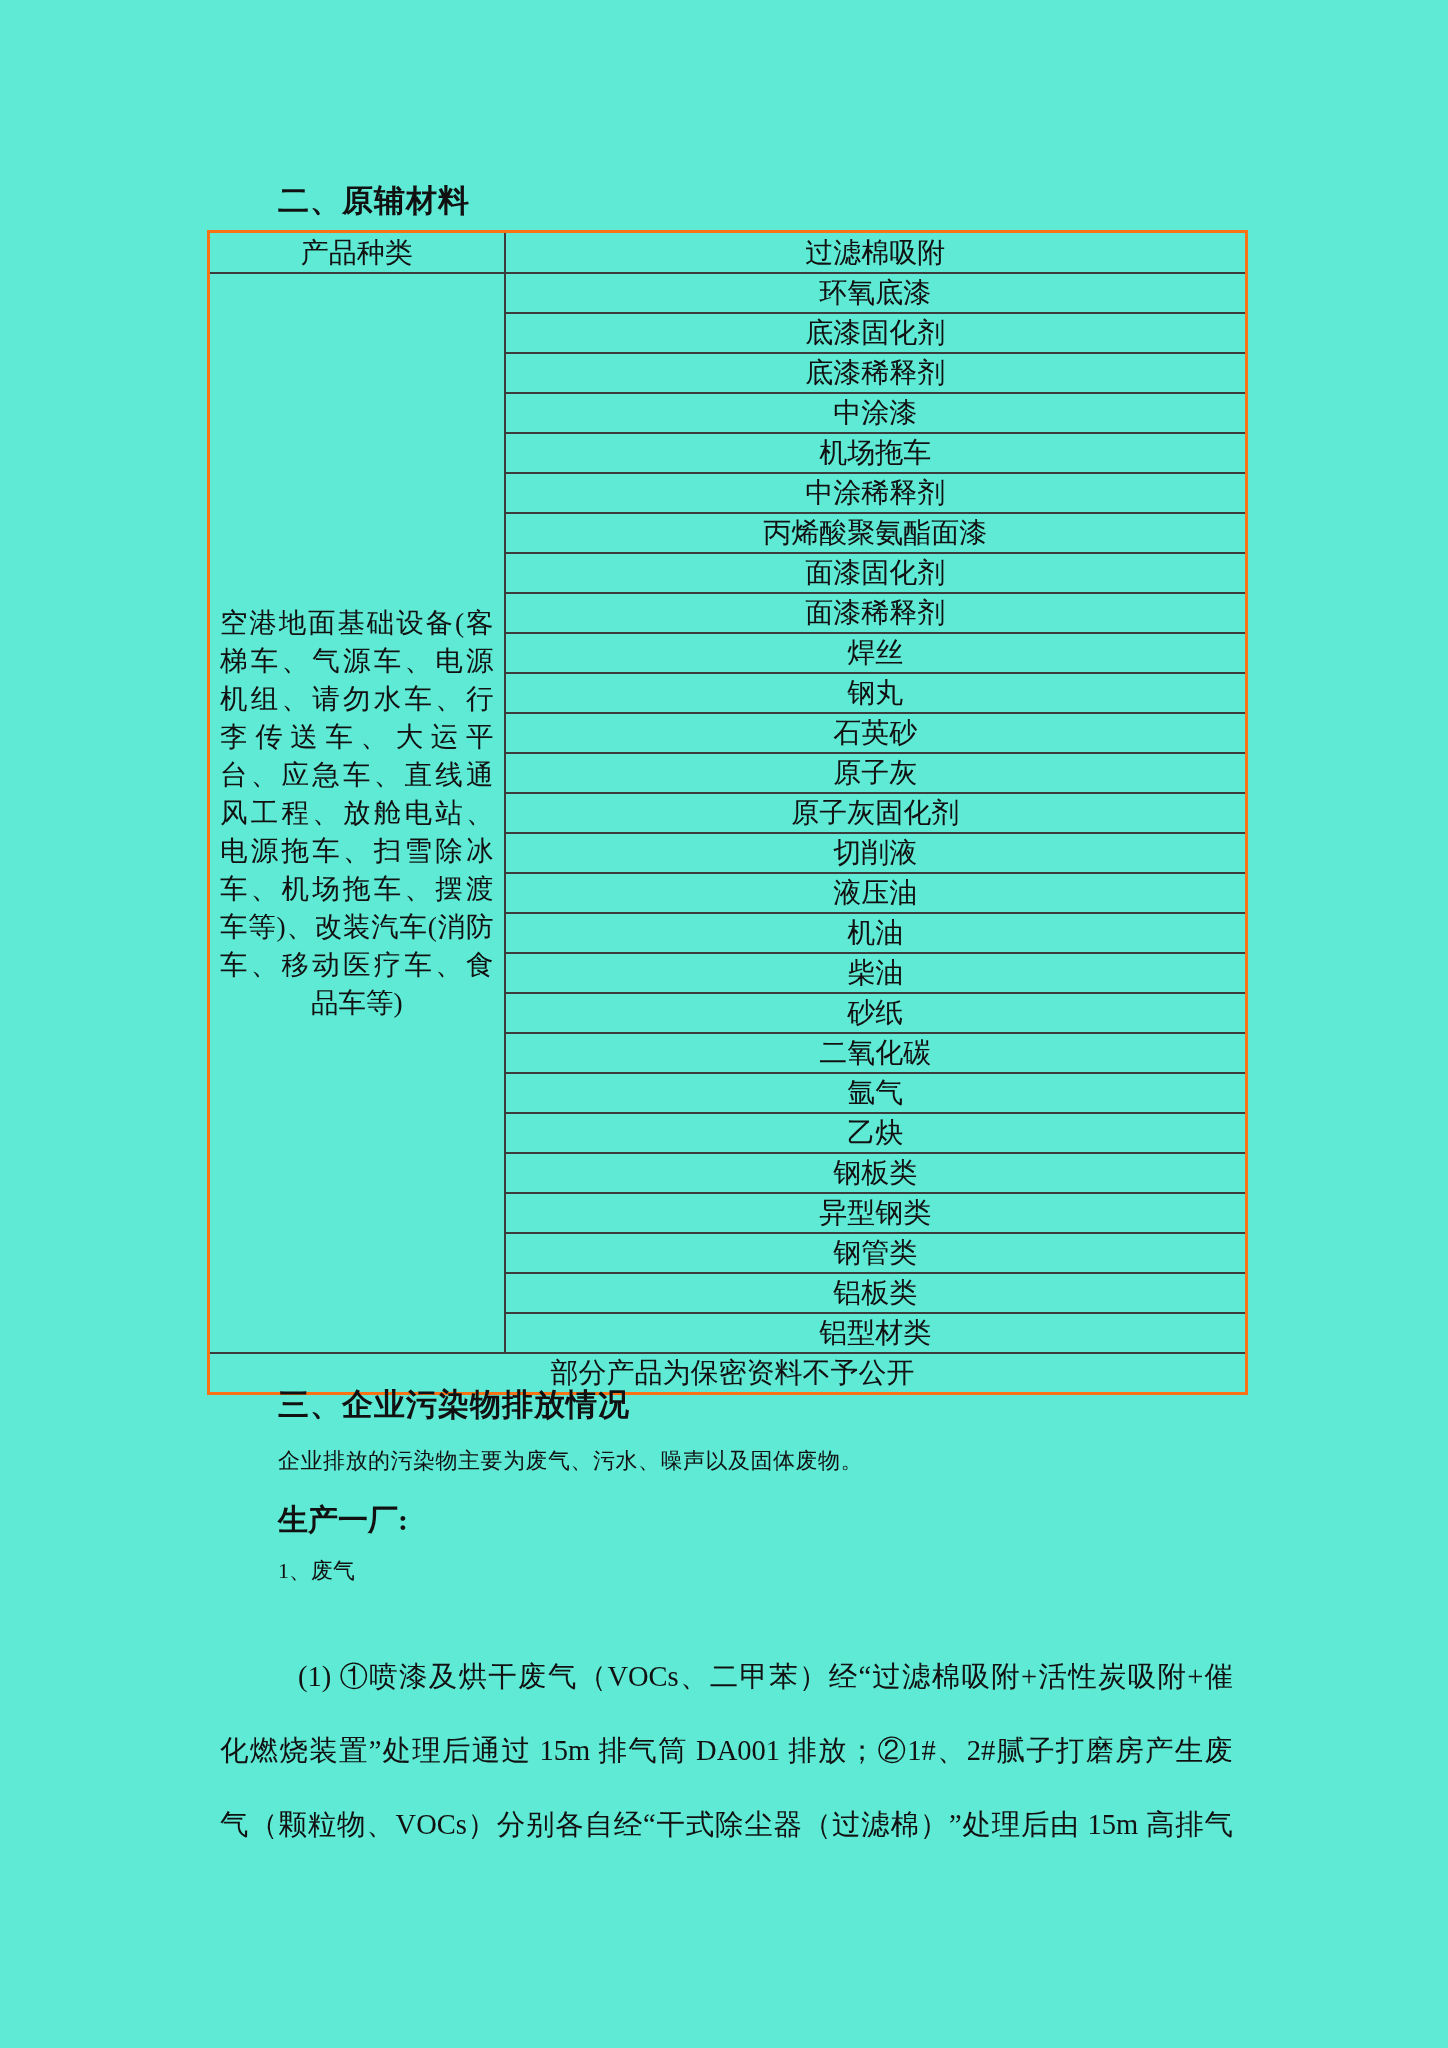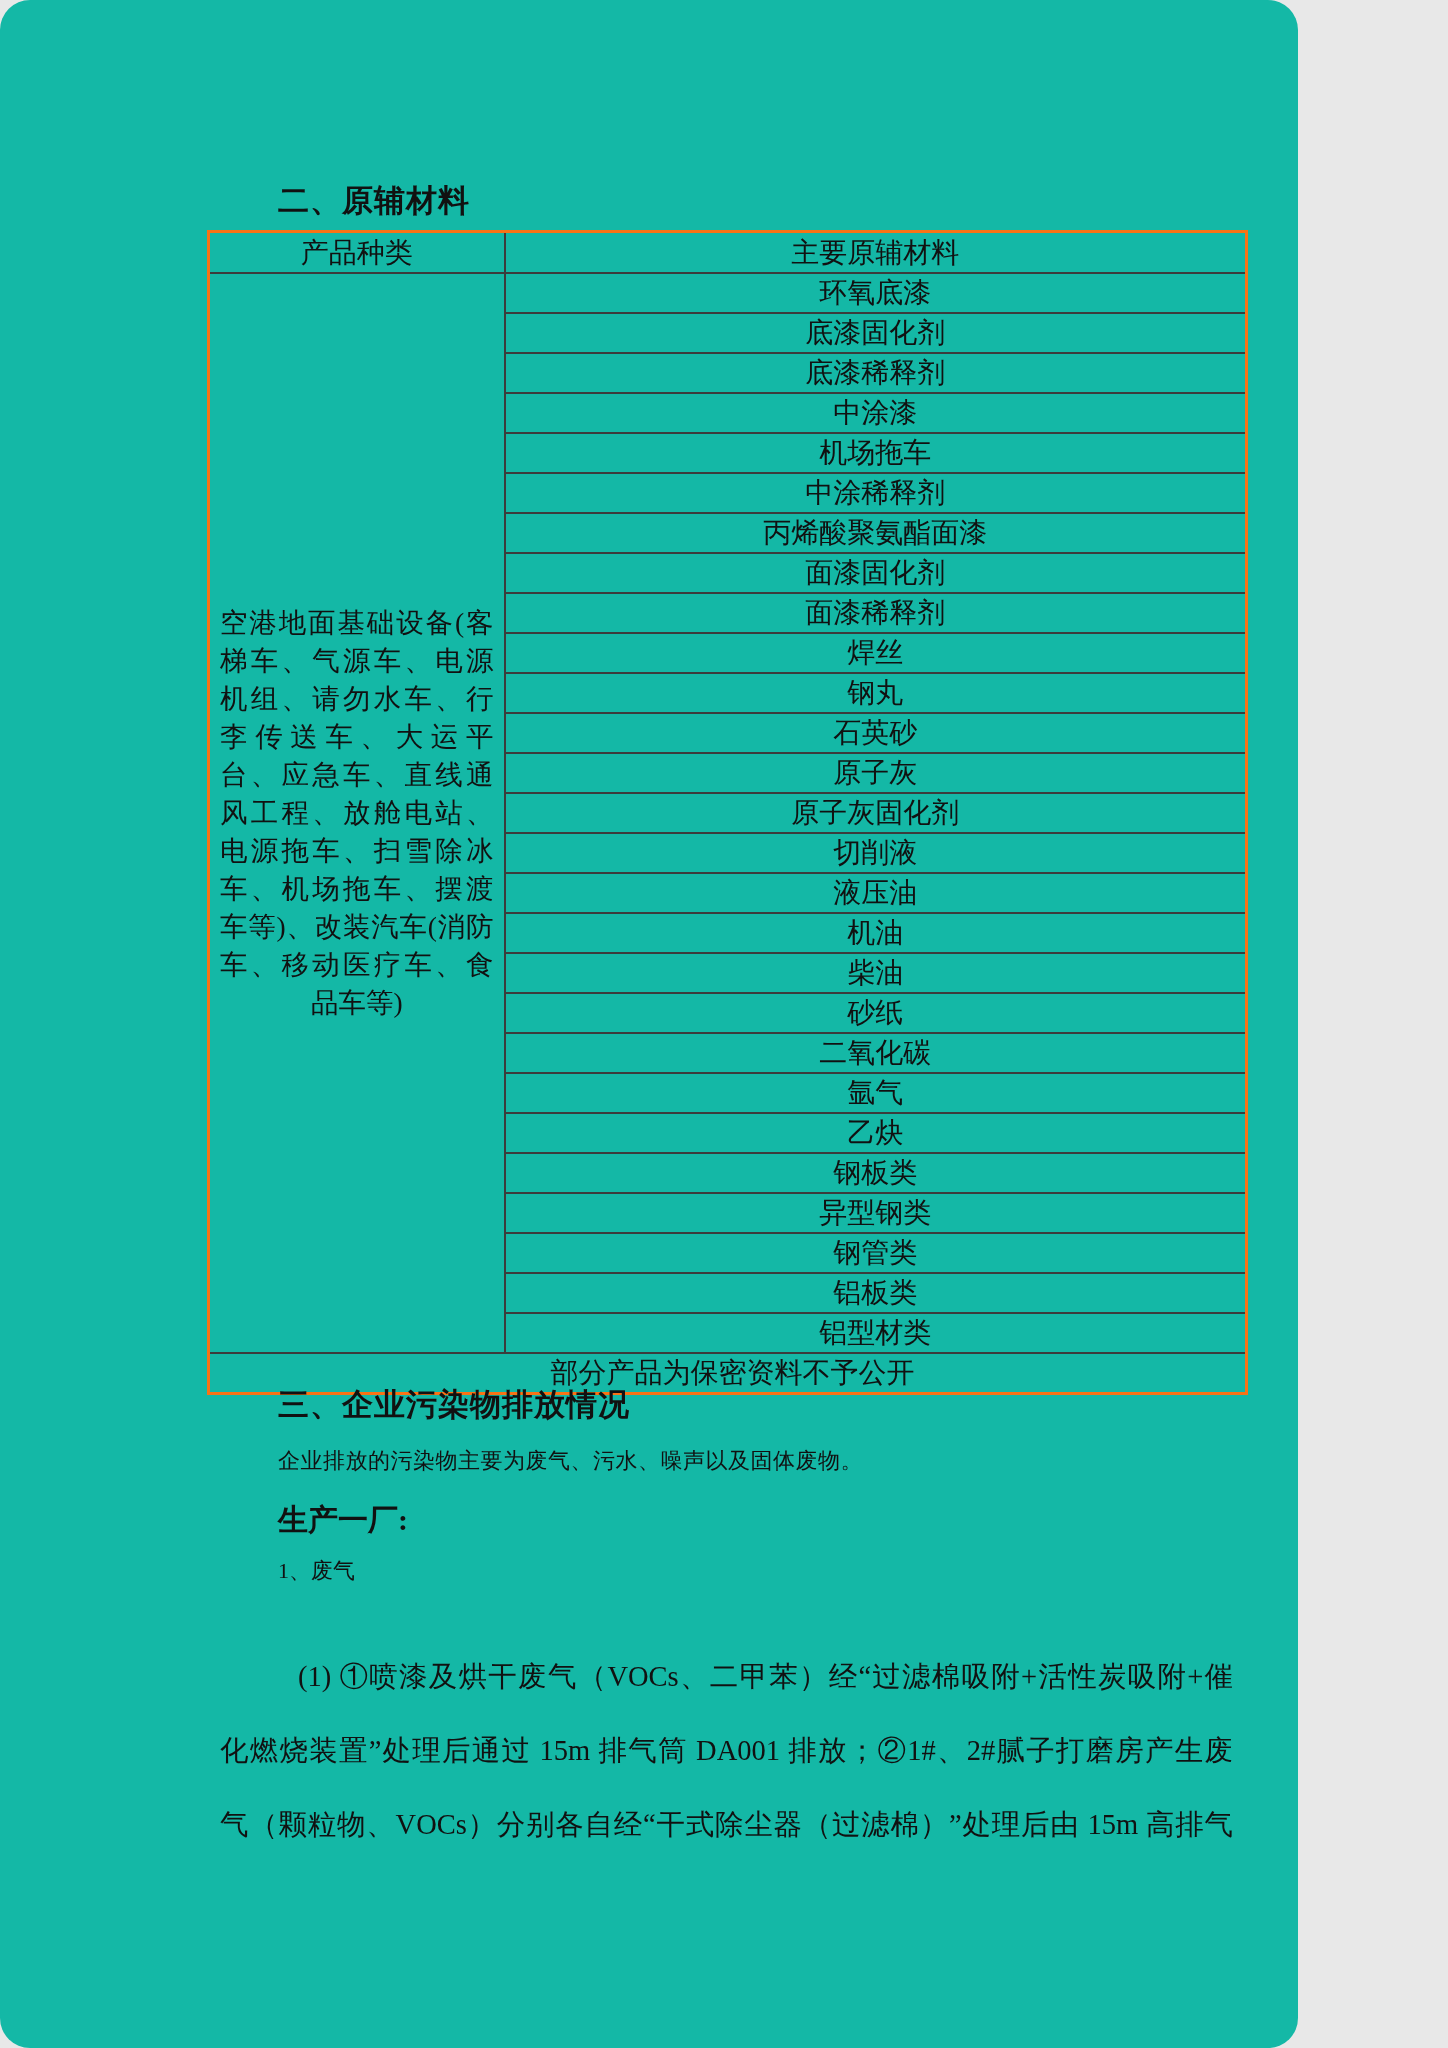--- a/index.html
+++ b/index.html
@@ -1,24 +1,23 @@
 <!DOCTYPE html>
 <html><head>
 <meta charset="utf-8">
 <style>
   html, body { margin: 0; padding: 0; background: #e8e8e8; }
   .page {
     position: relative;
-    width: 1298px;
+    width: 1448px;
     height: 2048px;
-    background: #14b8a6;
+    background: #5eead4;
     font-family: "Liberation Serif", "DejaVu Serif", serif;
     color: #111111;
     overflow: hidden;
-    border-radius: 30px;
   }
   .heading {
     position: absolute;
     left: 278px;
     font-size: 31px;
     font-weight: bold;
     letter-spacing: 1px;
     white-space: nowrap;
   }
   #sec2-heading { top: 180px; }
@@ -95,21 +94,21 @@
   <div class="heading" id="sec2-heading">二、原辅材料</div>
 
   <table class="materials">
     <colgroup>
         <col class="c1">
         <col class="c2">
       </colgroup>
     <tbody>
       <tr class="hdr">
         <th>产品种类</th>
-        <th>主要原辅材料</th>
+        <th>过滤棉吸附</th>
       </tr>
       <tr class="mat">
         <td class="category" rowspan="27">
           <div class="cat-inner">空港地面基础设备(客梯车、气源车、电源机组、请勿水车、行李传送车、大运平台、应急车、直线通风工程、放舱电站、电源拖车、扫雪除冰车、机场拖车、摆渡车等)、改装汽车(消防车、移动医疗车、食品车等)</div>
         </td>
         <td>环氧底漆</td>
       </tr>
       <tr class="mat">
           <td>底漆固化剂</td>
         </tr>

